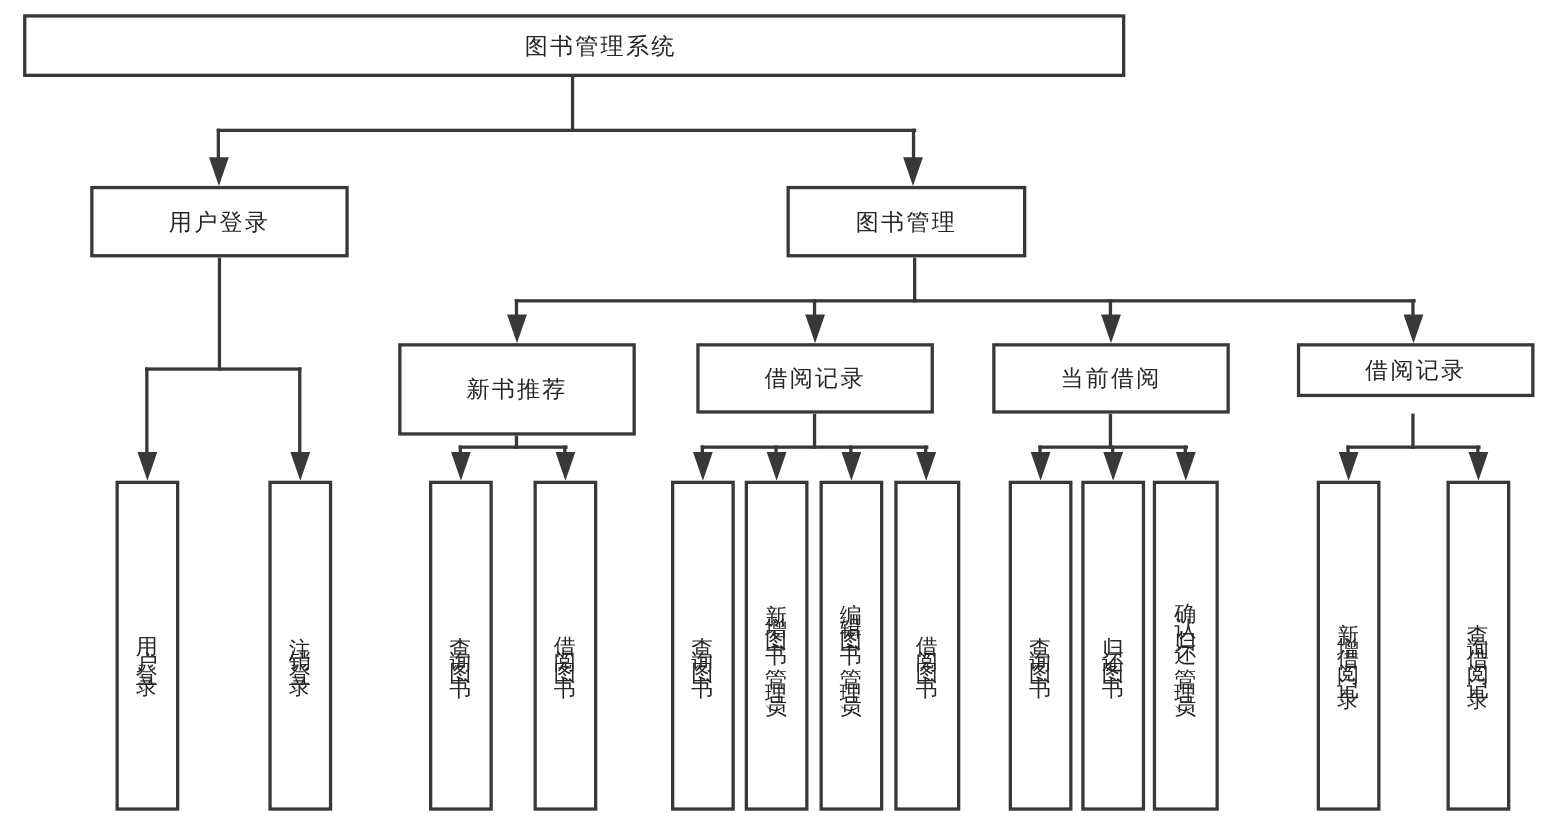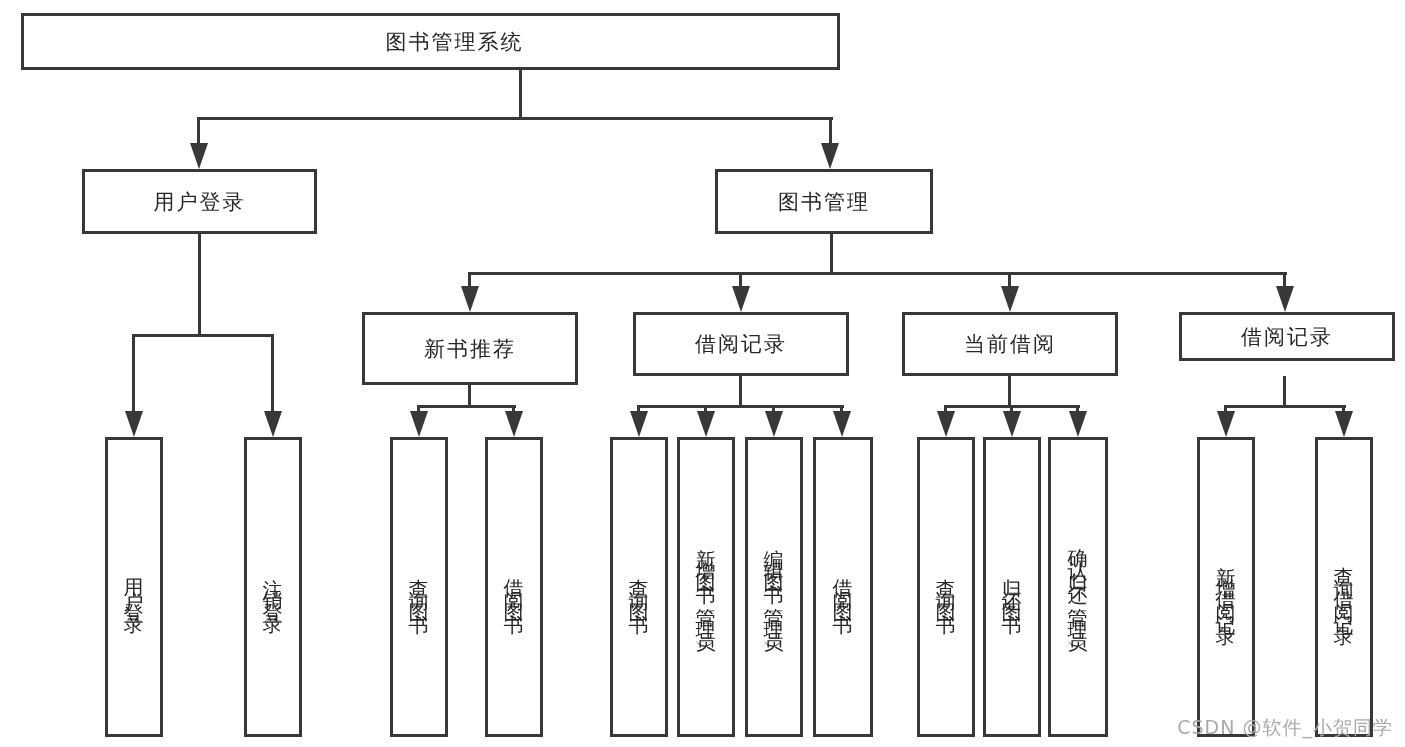--- a/index.html
+++ b/index.html
@@ -58,21 +58,20 @@
     color:var(--wm);
     letter-spacing:1px;
     z-index:10;
     white-space:nowrap;
   }
 </style>
 </head>
 <body>
 
 <div class="stage">
-  <span class="watermark">CSDN @软件_小贺同学</span>
 <div class="line" style="left: 519px; top: 69px; width: 3px; height: 50px;"></div>
     <div class="line" style="left: 197px; top: 117px; width: 636px; height: 3px;"></div>
     <div class="line" style="left: 197px; top: 117px; width: 3px; height: 32px;"></div>
     <div class="line" style="left: 829px; top: 117px; width: 3px; height: 32px;"></div>
     <div class="line" style="left: 198px; top: 234px; width: 3px; height: 103px;"></div>
     <div class="line" style="left: 132px; top: 334px; width: 142px; height: 3px;"></div>
     <div class="line" style="left: 132px; top: 334px; width: 3px; height: 82px;"></div>
     <div class="line" style="left: 271px; top: 334px; width: 3px; height: 82px;"></div>
     <div class="line" style="left: 830px; top: 234px; width: 3px; height: 41px;"></div>
     <div class="line" style="left: 468px; top: 272px; width: 819px; height: 3px;"></div>
@@ -111,30 +110,30 @@
     <div class="arrow" style="left: 505px; top: 411px;"></div>
     <div class="arrow" style="left: 630px; top: 411px;"></div>
     <div class="arrow" style="left: 697px; top: 411px;"></div>
     <div class="arrow" style="left: 765px; top: 411px;"></div>
     <div class="arrow" style="left: 833px; top: 411px;"></div>
     <div class="arrow" style="left: 937px; top: 411px;"></div>
     <div class="arrow" style="left: 1003px; top: 411px;"></div>
     <div class="arrow" style="left: 1069px; top: 411px;"></div>
     <div class="arrow" style="left: 1217px; top: 411px;"></div>
     <div class="arrow" style="left: 1335px; top: 411px;"></div>
-    <div class="node horizontal" style="left: 21px; top: 13px; width: 819px; height: 57px; padding-left: 48px;">
+    <div class="node horizontal" style="left: 21px; top: 13px; width: 1002px; height: 57px; padding-left: 48px;">
       <span>图书管理系统</span>
     </div>
     <div class="node horizontal" style="left: 82px; top: 169px; width: 235px; height: 65px;">
       <span>用户登录</span>
     </div>
     <div class="node horizontal" style="left: 715px; top: 169px; width: 218px; height: 65px;">
       <span>图书管理</span>
     </div>
-    <div class="node horizontal" style="left: 362px; top: 312px; width: 216px; height: 73px;">
+    <div class="node horizontal" style="left: 362px; top: 312px; width: 216px; height: 84px;">
       <span>新书推荐</span>
     </div>
     <div class="node horizontal" style="left: 633px; top: 312px; width: 216px; height: 64px;">
       <span>借阅记录</span>
     </div>
     <div class="node horizontal" style="left: 902px; top: 312px; width: 216px; height: 64px;">
       <span>当前借阅</span>
     </div>
     <div class="node horizontal" style="left: 1179px; top: 312px; width: 216px; height: 49px;">
       <span>借阅记录</span>

